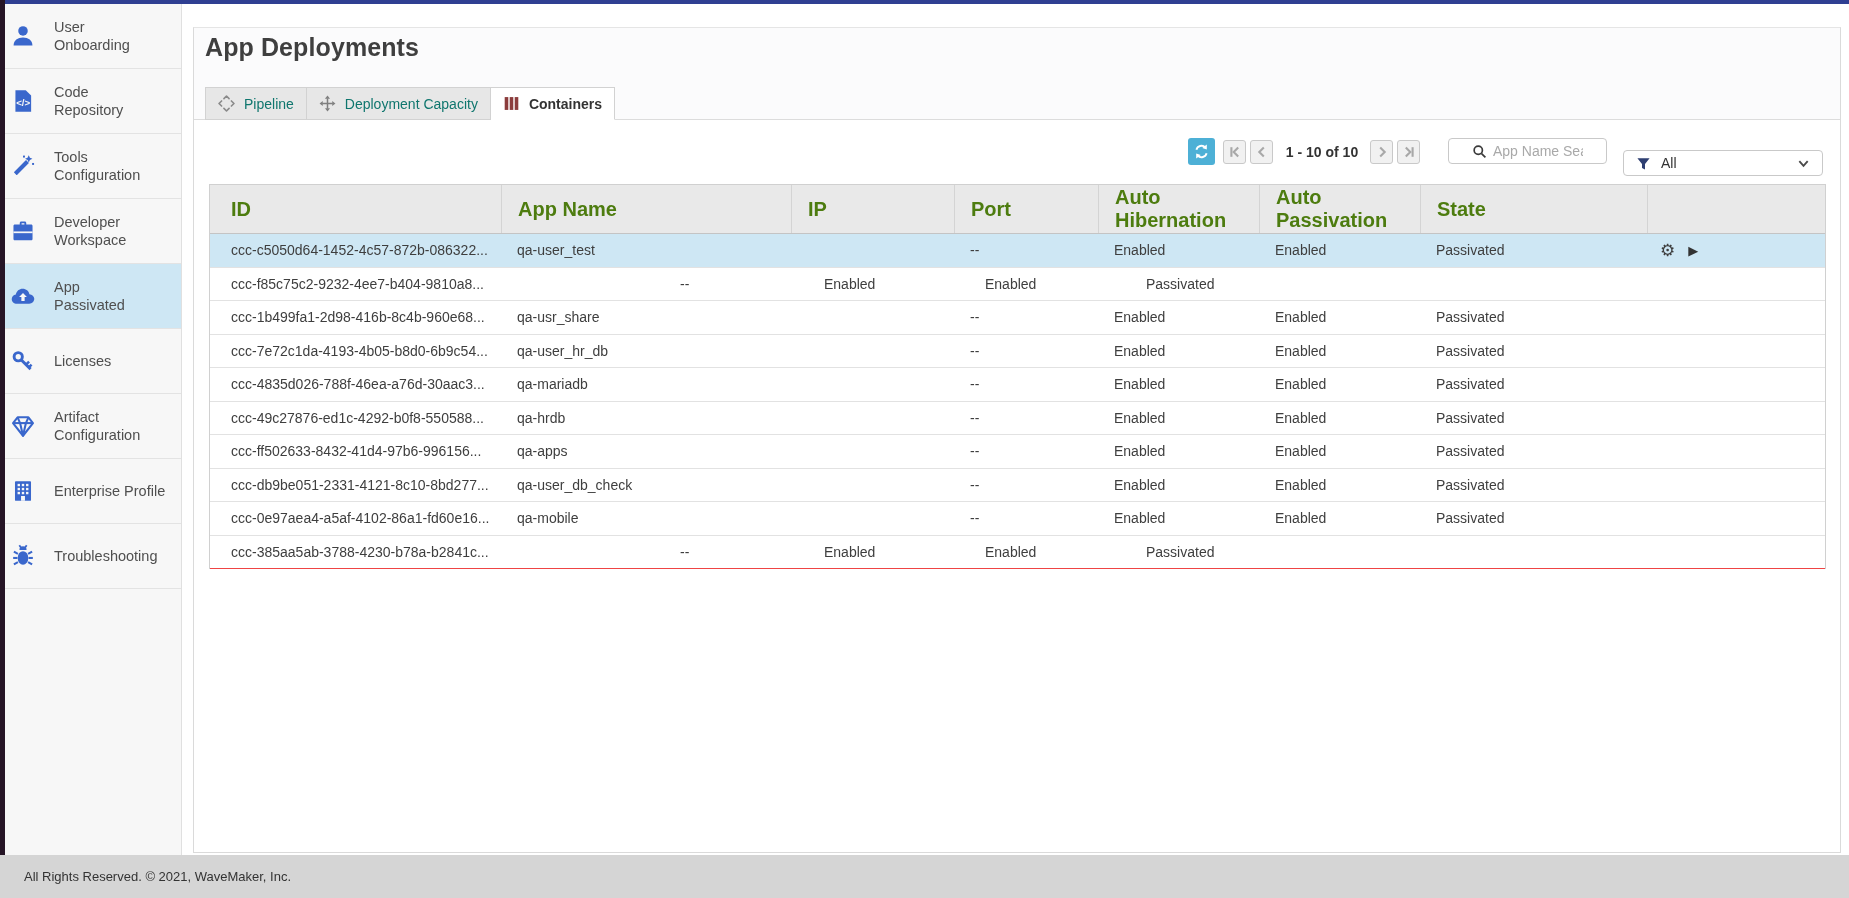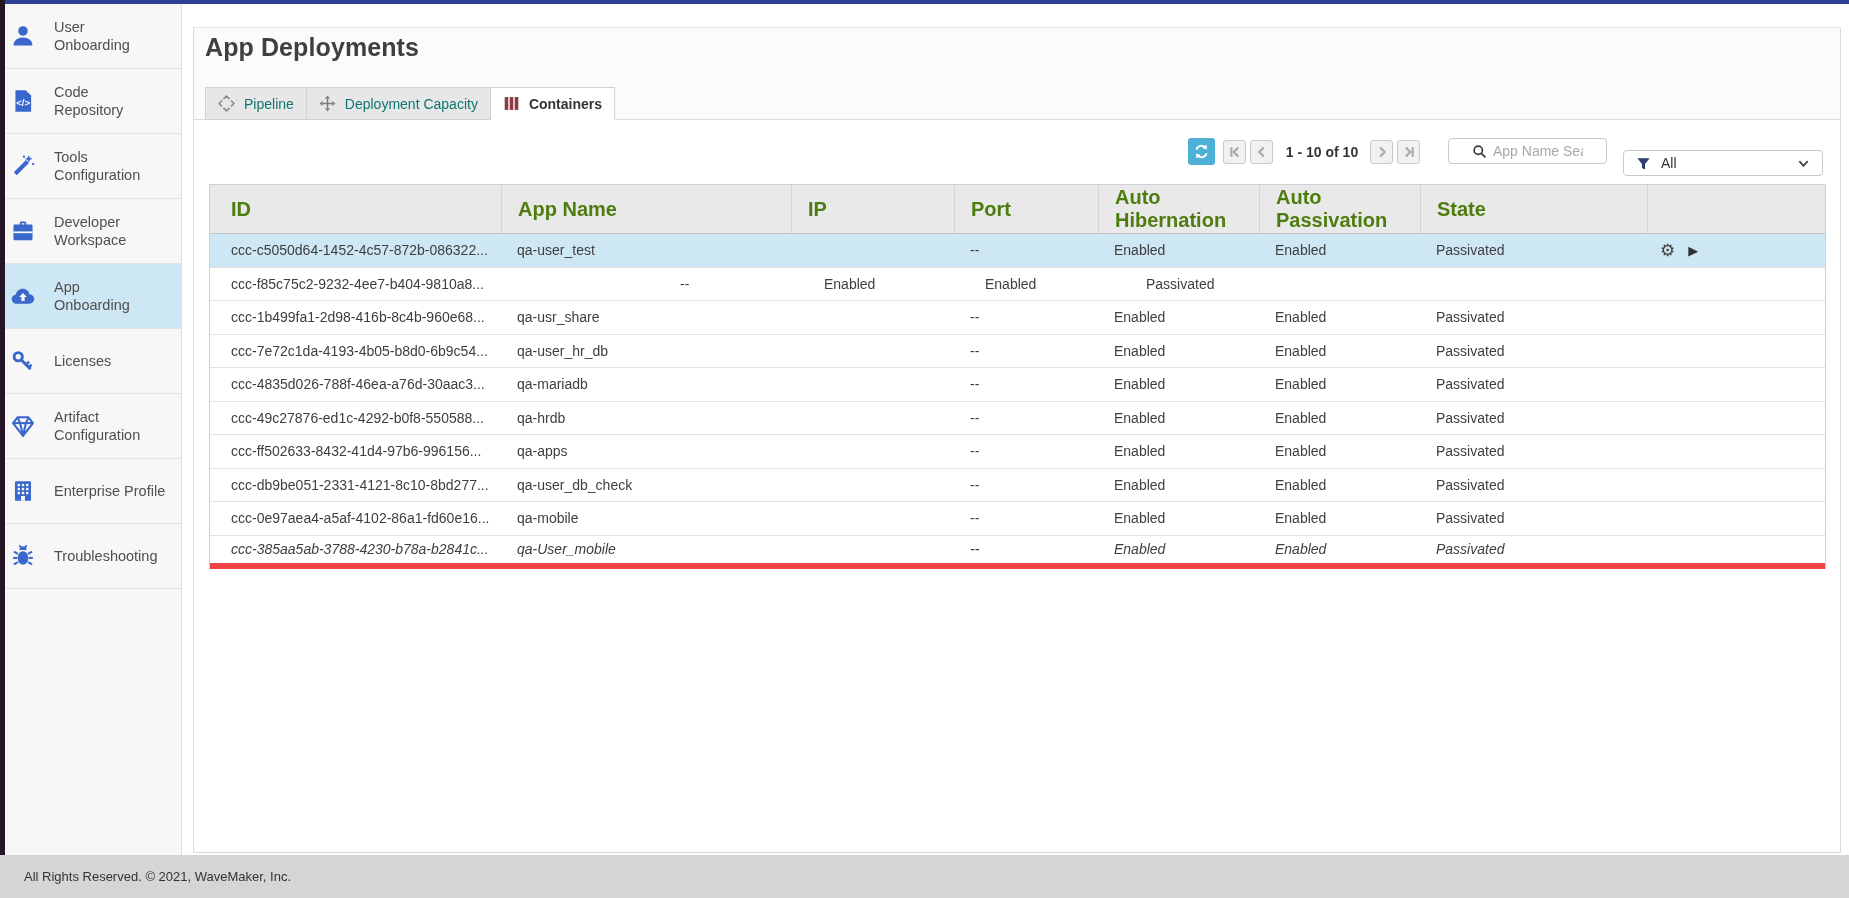--- a/index.html
+++ b/index.html
@@ -27,21 +27,21 @@
   .searchbox input { border:none; outline:none; width:100%; font-size:14px; margin-left:6px; font-family:"Liberation Sans",sans-serif; color:#333; }
   .searchbox input::placeholder { color:#a9a9a9; }
   .dropdown { position:absolute; left:1429px; top:122px; width:200px; height:26px; border:1px solid #c9c9c9; border-radius:4px; background:#fff; display:flex; align-items:center; padding:0 12px; cursor:pointer; }
   .dropdown .dval { font-size:14px; color:#333; margin-left:10px; flex:1; }
   .dtable { position:absolute; left:15px; top:156px; width:1617px; border-left:1px solid #d0d0d0; border-right:1px solid #d0d0d0; }
   .thead { display:flex; height:50px; background:#e9e9e9; border-bottom:1px solid #c4c4c4; border-top:1px solid #d0d0d0; }
   .thead .hcell { display:flex; align-items:center; font-size:20px; font-weight:bold; color:#4d7c0f; padding-left:16px; }
   .thead .hcell + .hcell { border-left:1px solid #d4d4d4; }
   .trow { display:flex; height:33.5px; border-bottom:1px solid #e2e2e2; background:#fff; }
   .trow.selected { background:#cee7f4; }
-  .trow:last-child { border-bottom:6px solid #ef4444;font-style:italic; }
+  .trow:last-child { border-bottom:1px solid #ef4444; }
   .cell { display:flex; align-items:center; font-size:14px; color:#3e3e3e; padding-left:16px; overflow:hidden; white-space:nowrap; }
   .c-id { width:291px; padding-left:21px; } .hcell.c-id { padding-left:21px; }
   .c-app { width:290px; } .c-ip { width:163px; } .c-port { width:144px; }
   .c-hib { width:161px; } .c-pass { width:161px; } .c-state { width:227px; }
   .c-actions { width:178px; padding-left:13px; gap:13px; }
   .gear { font-size:17px; color:#3f3f3f; line-height:1; cursor:pointer; }
   .play { font-size:13px; color:#333; line-height:1; cursor:pointer; }
   .footer { position:absolute; left:0; top:855px; width:1849px; height:43px; background:#d5d5d5; font-size:13px; color:#333; line-height:43px; padding-left:24px; }
 </style>
 </head>
@@ -83,21 +83,21 @@
         </svg></span>
       <span class="nlabel">Developer
 Workspace</span>
     </div>
     <div class="nav-item active">
       <span class="nicon"><svg width="26" height="26" viewBox="0 0 24 24">
           <path d="M6.3 19.2c-2.7 0-4.7-1.9-4.7-4.4 0-2.2 1.6-4 3.8-4.3.6-3 3.1-5.2 6.3-5.2 3.1 0 5.7 2.1 6.2 5 2.5.2 4.5 2 4.5 4.3 0 2.4-2 4.6-4.6 4.6z" fill="#3a67cc"></path>
           <path d="M12 9.2l3.6 3.8h-2.1v3.6h-3v-3.6H8.4z" fill="#f7f7f7"></path>
         </svg></span>
       <span class="nlabel">App
-Onboarding</span>
+Passivated</span>
     </div>
     <div class="nav-item">
       <span class="nicon"><svg width="26" height="26" viewBox="0 0 24 24" fill="none" stroke="#3a67cc">
           <circle cx="7.6" cy="8.1" r="3.8" stroke-width="2.7"></circle>
           <path d="M10.5 11L19 19.5" stroke-width="2.7"></path>
           <path d="M14.8 15.3l2.8-2.8" stroke-width="2.3"></path>
           <path d="M17.4 17.9l2.5-2.5" stroke-width="2.3"></path>
         </svg></span>
       <span class="nlabel">Licenses</span>
     </div>
@@ -347,21 +347,20 @@
           <div class="cell c-app">qa-mobile</div>
           <div class="cell c-ip"></div>
           <div class="cell c-port">--</div>
           <div class="cell c-hib">Enabled</div>
           <div class="cell c-pass">Enabled</div>
           <div class="cell c-state">Passivated</div>
           <div class="cell c-actions"></div>
         </div>
         <div class="trow">
           <div class="cell c-id">ccc-385aa5ab-3788-4230-b78a-b2841c...</div>
-          <div class="cell c-app">qa-User_mobile</div>
           <div class="cell c-ip"></div>
           <div class="cell c-port">--</div>
           <div class="cell c-hib">Enabled</div>
           <div class="cell c-pass">Enabled</div>
           <div class="cell c-state">Passivated</div>
           <div class="cell c-actions"></div>
         </div>
       </div>
   </div>
 </main>

